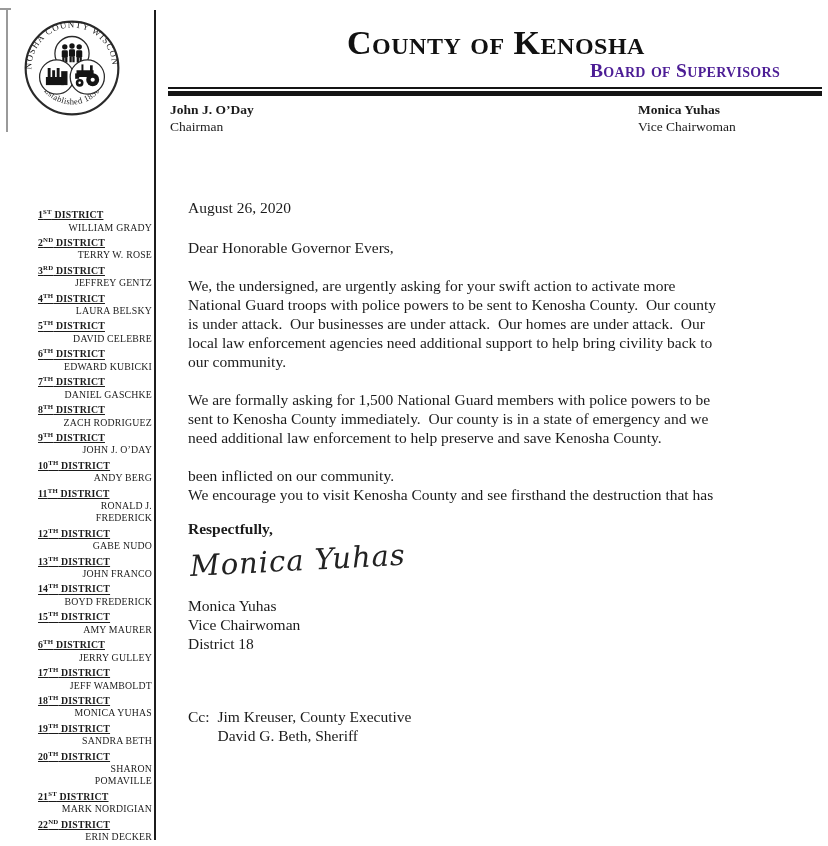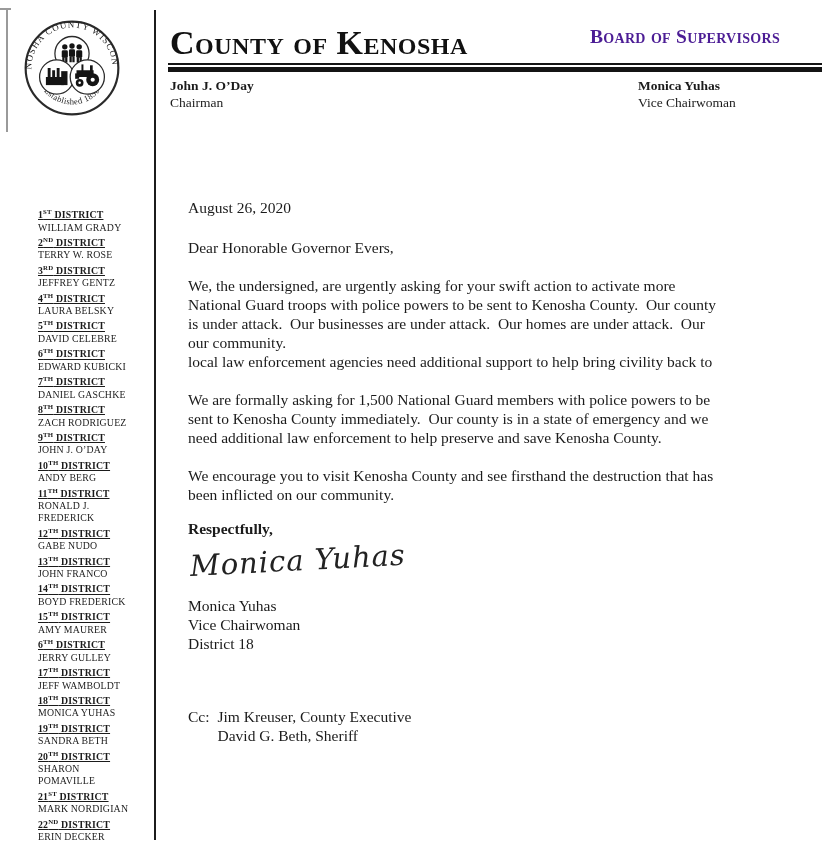--- a/index.html
+++ b/index.html
@@ -15,21 +15,21 @@
 
   
   .seal { position:absolute; left:18px; top:14px; width:108px; height:108px; }
   .seal svg { width:100%; height:100%; }
 
   
   .divider { position:absolute; left:154px; top:10px; width:2px; height:830px; background:#1c1c1c; }
 
   
   .header { position:absolute; left:170px; top:26px; right:6px; }
-  .title-row { display:flex; align-items:flex-start; }
+  .title-row { display:flex; align-items:center;flex-direction:column; }
   .main-title {
     font-variant:small-caps; font-weight:bold; font-size:34px; line-height:34px;
     letter-spacing:0.5px; color:#111;
   }
   .org-title {
     margin-left:auto; font-variant:small-caps; font-weight:bold; font-size:19.5px;
     line-height:22px; letter-spacing:0.3px; color:#4c1d95; padding-bottom:2px; padding-right:42px;
   }
   .rules { margin-top:3px; margin-left:-2px; }
   .rule-thin  { height:2px; background:#141414; }
@@ -37,21 +37,21 @@
   .rule-thick { height:5px; background:#141414; }
   .officers { position:relative; margin-top:5px; height:40px; }
   .officer-name  { font-weight:bold; font-size:13.5px; line-height:17px; }
   .officer-title { font-size:13.5px; line-height:17px; }
   .officer-right { position:absolute; left:468px; top:0; }
 
   
   .sidebar { position:absolute; left:38px; top:206px; width:114px; }
   .sb-label { font-weight:bold; text-decoration:underline; font-size:9.8px; line-height:12.3px; white-space:nowrap; letter-spacing:0.2px; }
   .sb-label sup { font-size:6.8px; }
-  .sb-name  { font-size:9.8px; line-height:12.3px; white-space:nowrap; letter-spacing:0.2px; }
+  .sb-name  { font-size:9.8px; line-height:12.3px; white-space:nowrap; letter-spacing:0.2px;text-align:right; }
 
   
   .letter { position:absolute; left:188px; top:198px; width:624px; }
   .lblock { font-size:15.5px; line-height:19px; }
   .pline, .lline { white-space:pre; font-size:15.5px; line-height:19px; }
   .mt-sal   { margin-top:21px; }
   .para     { margin-top:19px; }
   .mt-close { margin-top:15px;font-weight:bold; }
   .signature {
     height:56px; display:flex; align-items:center;
@@ -247,31 +247,31 @@
 
   <div class="letter">
     <div class="lblock">August 26, 2020</div>
     <div class="lblock mt-sal">Dear Honorable Governor Evers,</div>
 
     <div id="letter-paragraphs">
         <div class="para">
           <div class="pline">We, the undersigned, are urgently asking for your swift action to activate more</div>
           <div class="pline">National Guard troops with police powers to be sent to Kenosha County.  Our county</div>
           <div class="pline">is under attack.  Our businesses are under attack.  Our homes are under attack.  Our</div>
+          <div class="pline">local law enforcement agencies need additional support to help bring civility back to</div>
           <div class="pline">our community.</div>
-          <div class="pline">local law enforcement agencies need additional support to help bring civility back to</div>
         </div>
         <div class="para">
           <div class="pline">We are formally asking for 1,500 National Guard members with police powers to be</div>
           <div class="pline">sent to Kenosha County immediately.  Our county is in a state of emergency and we</div>
           <div class="pline">need additional law enforcement to help preserve and save Kenosha County.</div>
         </div>
         <div class="para">
+          <div class="pline">been inflicted on our community.</div>
           <div class="pline">We encourage you to visit Kenosha County and see firsthand the destruction that has</div>
-          <div class="pline">been inflicted on our community.</div>
         </div>
       </div>
 
     <div class="lblock mt-close">Respectfully,</div>
 
     <div class="signature">Monica Yuhas</div>
 
     <div class="signer">
       <div class="lblock">Monica Yuhas</div>
       <div class="lblock">Vice Chairwoman</div>

